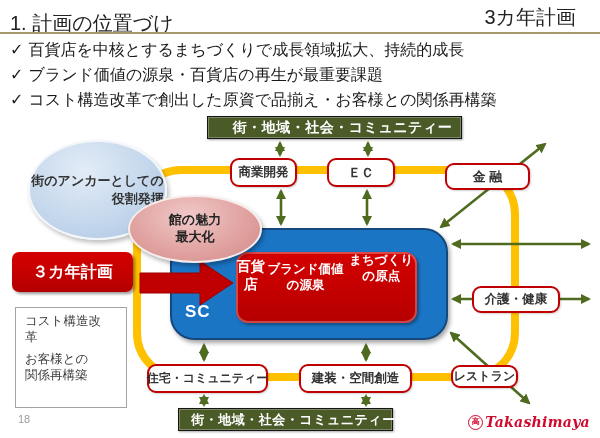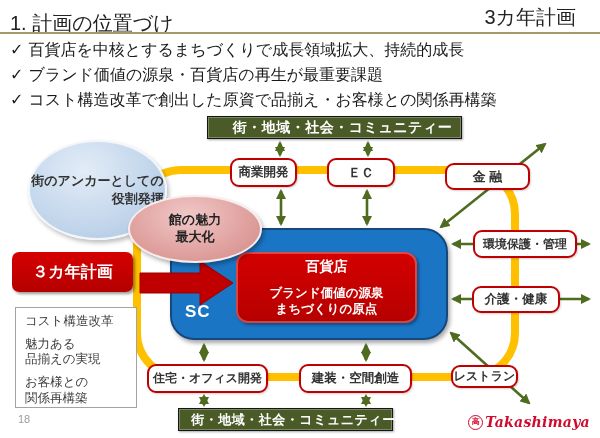--- a/index.html
+++ b/index.html
@@ -46,29 +46,29 @@
   .n-interior{left:299px;top:364px;width:113px;height:29px;font-size:12.5px;}
 
   
   .ellipse{position:absolute;border-radius:50%;display:flex;align-items:center;justify-content:center;text-align:center;font-weight:bold;white-space:pre-line;}
   .ellipse-blue{left:28px;top:140px;width:139px;height:100px;background:radial-gradient(ellipse at 40% 30%,#e3ecf7 0%,#c4d7ec 55%,#aac4e0 100%);border:2px solid #f2f6fb;box-shadow:2px 3px 4px rgba(0,0,0,.25);font-size:13px;color:#333;line-height:1.35;text-align:right;}
   .ellipse-pink{left:128px;top:195px;width:134px;height:68px;background:radial-gradient(ellipse at 45% 30%,#f0c9c8 0%,#dfa09e 60%,#cf8a88 100%);border:2px solid #f7eceb;box-shadow:2px 3px 4px rgba(0,0,0,.3);font-size:13px;color:#222;line-height:1.3;}
 
   
   .sc-box{position:absolute;left:170px;top:228px;width:278px;height:112px;background:var(--sc-blue);border:2px solid #15497E;border-radius:24px;box-shadow:2px 3px 4px rgba(0,0,0,.35);}
   .sc-label{position:absolute;left:185px;top:302px;color:#fff;font-weight:bold;font-size:17px;letter-spacing:1px;}
-  .dept-box{position:absolute;left:236px;top:252px;width:181px;height:71px;background:linear-gradient(#d40000,#b60000);border-radius:12px;box-shadow:inset 0 0 0 2px rgba(255,255,255,.28),2px 2px 3px rgba(0,0,0,.35);display:flex;flex-direction:column;color:#fff;font-weight:bold;text-align:center;}
+  .dept-box{position:absolute;left:236px;top:252px;width:181px;height:71px;background:linear-gradient(#d40000,#b60000);border-radius:12px;box-shadow:inset 0 0 0 2px rgba(255,255,255,.28),2px 2px 3px rgba(0,0,0,.35);display:flex;flex-direction:row;color:#fff;font-weight:bold;text-align:center;}
   .dept-title{font-size:14px;margin-top:6px;}
   .dept-line{font-size:12.5px;line-height:1.3;}
   .dept-line.first{margin-top:9px;}
 
   
   .plan-box{position:absolute;left:12px;top:252px;width:121px;height:40px;background:linear-gradient(#d60000,#b40000);border-radius:7px;box-shadow:2px 2px 3px rgba(0,0,0,.4);display:flex;align-items:center;justify-content:center;color:#fff;font-weight:bold;font-size:16px;white-space:nowrap;}
   .big-arrow{position:absolute;left:136px;top:259px;width:100px;height:48px;}
-  .plan-list{position:absolute;left:15px;top:307px;width:122px;height:101px;background:#fff;border:1px solid #A3A3A3;padding:6px 22px 4px 9px;font-size:12.5px;color:#3d3d3d;font-weight:500;line-height:1.25;}
+  .plan-list{position:absolute;left:15px;top:307px;width:112px;height:101px;background:#fff;border:1px solid #A3A3A3;padding:6px 22px 4px 9px;font-size:12.5px;color:#3d3d3d;font-weight:500;line-height:1.25;}
   .plan-item{white-space:pre-line;margin-bottom:7px;}
 
   
   .page-number{position:absolute;left:18px;top:413px;font-size:11px;color:#9c9c9c;}
   .logo{position:absolute;right:10px;top:414px;display:flex;align-items:center;gap:2px;color:var(--logo-red);}
   .logo-mark{width:15px;height:15px;border:1.5px solid var(--logo-red);border-radius:50%;display:flex;align-items:center;justify-content:center;font-size:8px;font-weight:bold;line-height:1;}
   .logo-text{font-family:"DejaVu Serif","Liberation Serif",serif;font-style:italic;font-weight:bold;font-size:14px;letter-spacing:.3px;}
 </style>
 </head>
 <body>
@@ -117,24 +117,23 @@
       <line x1="366" y1="396" x2="366" y2="405" marker-start="url(#ah)" marker-end="url(#ah)"></line>
     </g>
   </svg>
 
   <div class="community community-top">街・地域・社会・コミュニティー</div>
   <div class="community community-bottom">街・地域・社会・コミュニティー</div>
 
   <div class="node n-commercial">商業開発</div>
   <div class="node n-ec">ＥＣ</div>
   <div class="node n-finance">金 融</div>
-  <div class="node n-environment">環境保護・管理</div>
   <div class="node n-care">介護・健康</div>
   <div class="node n-restaurant">レストラン</div>
-  <div class="node n-housing">住宅・オフィス開発</div>
+  <div class="node n-housing">住宅・コミュニティー</div>
   <div class="node n-interior">建装・空間創造</div>
 
   <div class="ellipse ellipse-blue">街のアンカーとしての
 役割発揮</div>
 
   <div class="sc-box"></div>
   <div class="sc-label">SC</div>
   <div class="dept-box">
     <div class="dept-title">百貨店</div>
     <div class="dept-line first">ブランド価値の源泉</div>
@@ -144,22 +143,20 @@
   <svg class="big-arrow" width="100" height="48" viewBox="0 0 100 48">
     <polygon points="4,14 64,14 64,2 97,24 64,46 64,34 4,34" fill="#C00000" stroke="#9c0000" stroke-width="1"></polygon>
   </svg>
 
   <div class="ellipse ellipse-pink">館の魅力
 最大化</div>
 
   <div class="plan-box">３カ年計画</div>
   <div class="plan-list">
     <div class="plan-item">コスト構造改革</div>
-    <div class="plan-item">魅力ある
-品揃えの実現</div>
     <div class="plan-item">お客様との
 関係再構築</div>
   </div>
 
   <div class="page-number">18</div>
   <div class="logo">
     <span class="logo-mark">高</span>
     <span class="logo-text">Takashimaya</span>
   </div>
 

